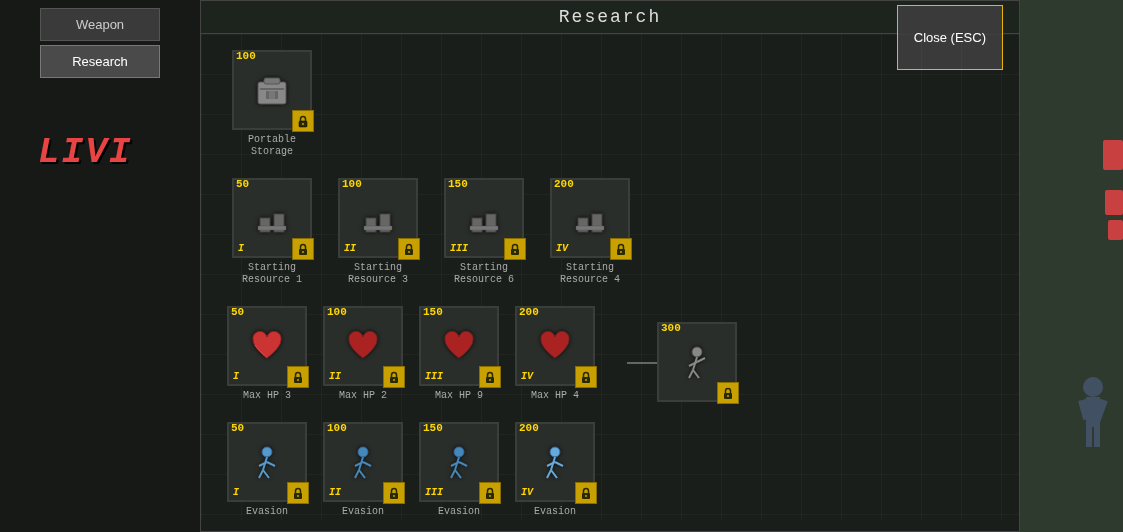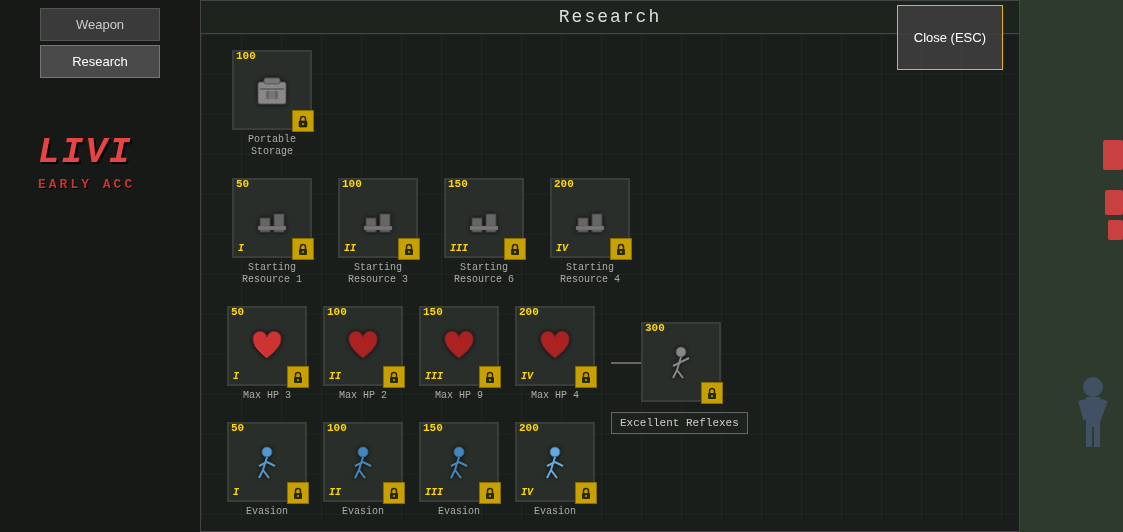--- a/index.html
+++ b/index.html
@@ -275,21 +275,20 @@
 <body>
 
 <div class="game-bg"></div>
 
 <div class="left-panel">
   <button class="nav-btn">Weapon</button>
   <button class="nav-btn active">Research</button>
 
   <div class="game-title-area">
     <div class="game-title-text">LIVI</div>
-    <div class="game-subtitle">EARLY ACC</div>
   </div>
 </div>
 
 <div class="research-panel">
   <div class="research-header">
     <span class="research-title">Research</span>
     <button class="close-btn">Close (ESC)</button>
   </div>
 
   <div class="research-content">
@@ -487,21 +486,21 @@
             <svg width="14" height="14" viewBox="0 0 14 14">
               <rect x="3" y="7" width="8" height="6" rx="1" fill="#2a2a00"></rect>
               <path d="M4.5 7 V5 A2.5 2.5 0 0 1 9.5 5 V7" fill="none" stroke="#2a2a00" stroke-width="1.5"></path>
               <circle cx="7" cy="10" r="1" fill="#c8a000"></circle>
             </svg>
           </div>
         </div>
         <span class="item-label">Max HP 4</span>
       </div>
 
-      <div style="position: relative; margin-left: 30px; text-align: center;">
+      <div style="position: relative; margin-left: 46px; text-align: center;">
 
         <div style="position: absolute; left: -30px; top: 40px; width: 30px; height: 2px; background: #666; z-index: 1;"></div>
 
         <div class="research-item">
           <div class="item-card">
             <span class="item-cost">300</span>
             <div class="item-icon icon-reflexes">
               <svg width="44" height="44" viewBox="0 0 44 44">
 
                 <circle cx="22" cy="12" r="5" fill="#888" stroke="#555" stroke-width="1"></circle>
@@ -514,23 +513,20 @@
             </div>
             <div class="lock-icon">
               <svg width="14" height="14" viewBox="0 0 14 14">
                 <rect x="3" y="7" width="8" height="6" rx="1" fill="#2a2a00"></rect>
                 <path d="M4.5 7 V5 A2.5 2.5 0 0 1 9.5 5 V7" fill="none" stroke="#2a2a00" stroke-width="1.5"></path>
                 <circle cx="7" cy="10" r="1" fill="#c8a000"></circle>
               </svg>
             </div>
           </div>
 
-          <div class="tooltip-box" style="position: absolute; top: 90px; left: -30px; white-space: nowrap;">
-            <span>Excellent Reflexes</span>
-          </div>
         </div>
       </div>
     </div>
 
     <div class="research-row" style="padding-left: 10px; gap: 16px; margin-bottom: 0;">
 
       <div class="research-item">
         <div class="item-card">
           <span class="item-cost">50</span>
           <div class="item-icon icon-evasion">

